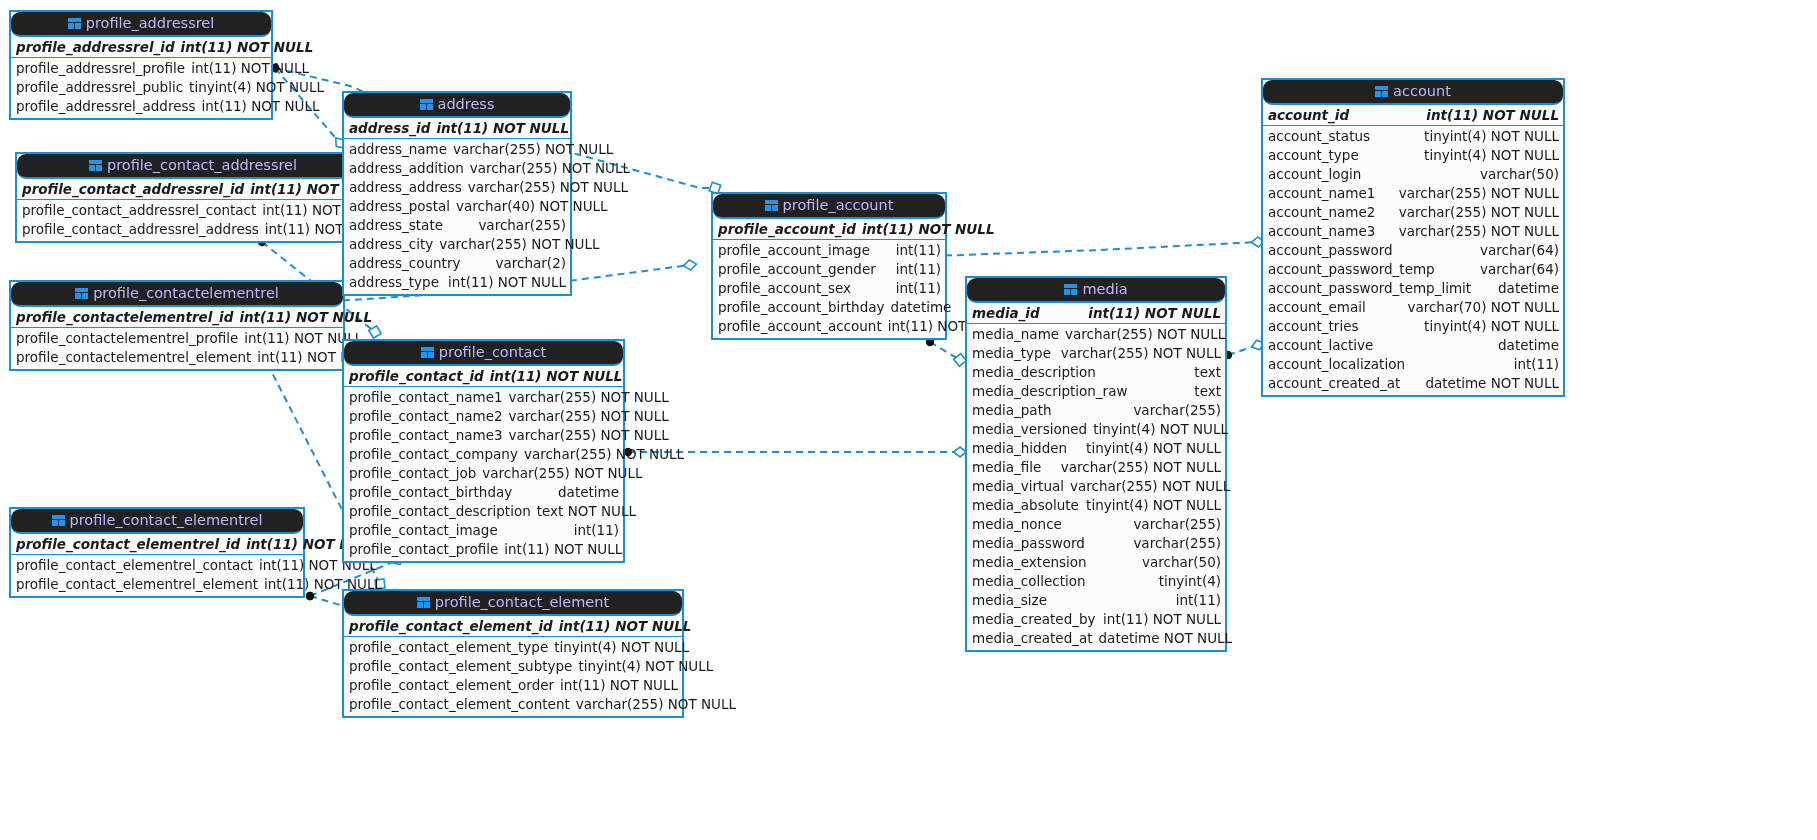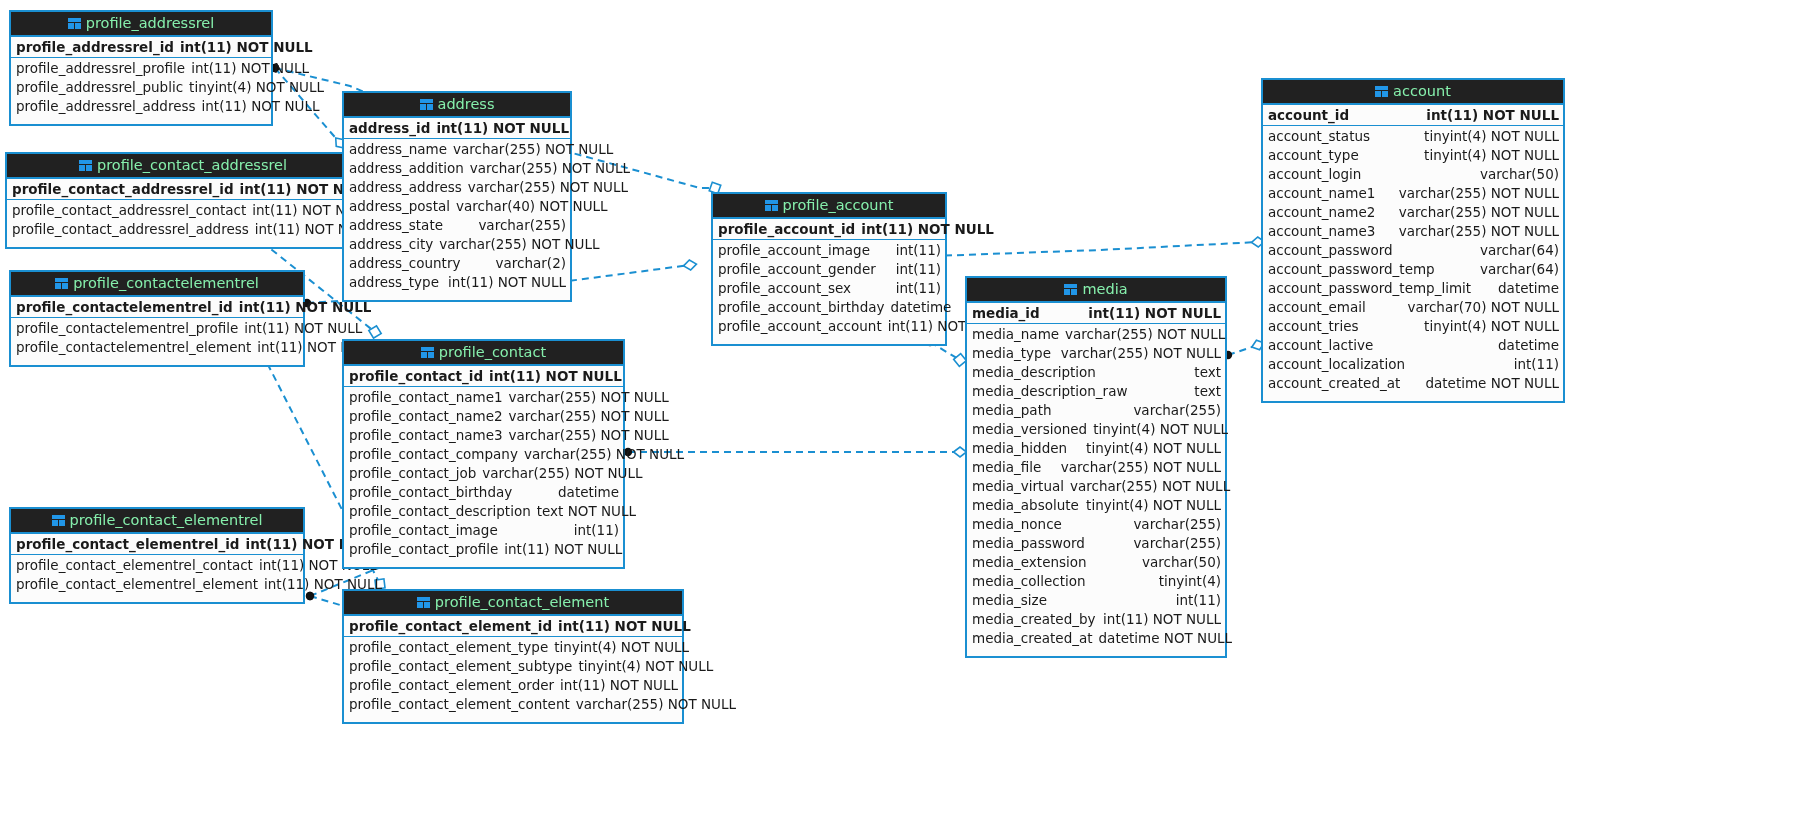--- a/index.html
+++ b/index.html
@@ -31,49 +31,51 @@
   .entity {
     position: absolute;
     z-index: 2;
     border: 2px solid #1a8fd1;
     background: #fcfcfc;
     box-sizing: border-box;
     box-shadow: 0 0 0 0 rgba(0,0,0,0);
   }
   .entity-header {
     background: #212121;
-    color: #86efac;
+    color: #c4b5fd;
     font-size: 14.5px;
     height: 23px;
     line-height: 23px;
     text-align: center;
     white-space: nowrap;
     overflow: hidden;
     position: relative;
     border-bottom: 2px solid #1a8fd1;
+    border-radius: 9px;
   }
   .entity-header .tbl-icon {
     display: inline-block;
     width: 13px;
     height: 11px;
     vertical-align: -1px;
     margin-right: 5px;
     position: relative;
   }
   .entity-header .tbl-icon i {
     position: absolute;
     display: block;
     background: #2196e8;
   }
   .entity-header .tbl-icon i.r1 { left:0; top:0; width:13px; height:4px; }
   .entity-header .tbl-icon i.r2a { left:0; top:5px; width:6px; height:6px; }
   .entity-header .tbl-icon i.r2b { left:7px; top:5px; width:6px; height:6px; }
 
   .pk-row {
     border-bottom: 1.5px solid #1a8fd1;
+    font-style: italic;
   }
   .row {
     display: flex;
     justify-content: space-between;
     align-items: center;
     font-size: 13.5px;
     color: #1a1a1a;
     height: 19px;
     line-height: 19px;
     padding: 0 4px 0 5px;
@@ -87,21 +89,21 @@
   }
   .row .fname {
     text-align: left;
     padding-right: 6px;
   }
   .row .ftype {
     text-align: right;
     color: #1a1a1a;
   }
   .body-rows {
-    padding: 1px 0 8px 0;
+    padding: 1px 0 2px 0;
   }
 </style>
 </head>
 <body>
 
 <div id="canvas">
   <svg id="edges" viewBox="0 0 1817 840" preserveAspectRatio="none">
       <g>
         <polyline points="275,68 350,86 390,103 700,188 715,188" fill="none" stroke="#1a8fd1" stroke-width="2" stroke-dasharray="7 5"></polyline>
         <circle cx="275" cy="68" r="4.2" fill="#101010"></circle>
@@ -177,38 +179,38 @@
         <div class="row">
           <span class="fname">profile_addressrel_public</span>
           <span class="ftype">tinyint(4) NOT NULL</span>
         </div>
         <div class="row">
           <span class="fname">profile_addressrel_address</span>
           <span class="ftype">int(11) NOT NULL</span>
         </div>
       </div>
     </div>
-    <div class="entity" style="left: 5px; top: 152px; width: 356px;">
+    <div class="entity" style="left: 15px; top: 152px; width: 356px;">
       <div class="entity-header"><span class="tbl-icon"><i class="r1"></i><i class="r2a"></i><i class="r2b"></i></span><span>profile_contact_addressrel</span></div>
       <div class="row pk-row">
         <span class="fname">profile_contact_addressrel_id</span>
         <span class="ftype">int(11) NOT NULL</span>
       </div>
       <div class="body-rows">
         <div class="row">
           <span class="fname">profile_contact_addressrel_contact</span>
           <span class="ftype">int(11) NOT NULL</span>
         </div>
         <div class="row">
           <span class="fname">profile_contact_addressrel_address</span>
           <span class="ftype">int(11) NOT NULL</span>
         </div>
       </div>
     </div>
-    <div class="entity" style="left: 9px; top: 270px; width: 296px;">
+    <div class="entity" style="left: 9px; top: 280px; width: 336px;">
       <div class="entity-header"><span class="tbl-icon"><i class="r1"></i><i class="r2a"></i><i class="r2b"></i></span><span>profile_contactelementrel</span></div>
       <div class="row pk-row">
         <span class="fname">profile_contactelementrel_id</span>
         <span class="ftype">int(11) NOT NULL</span>
       </div>
       <div class="body-rows">
         <div class="row">
           <span class="fname">profile_contactelementrel_profile</span>
           <span class="ftype">int(11) NOT NULL</span>
         </div>

